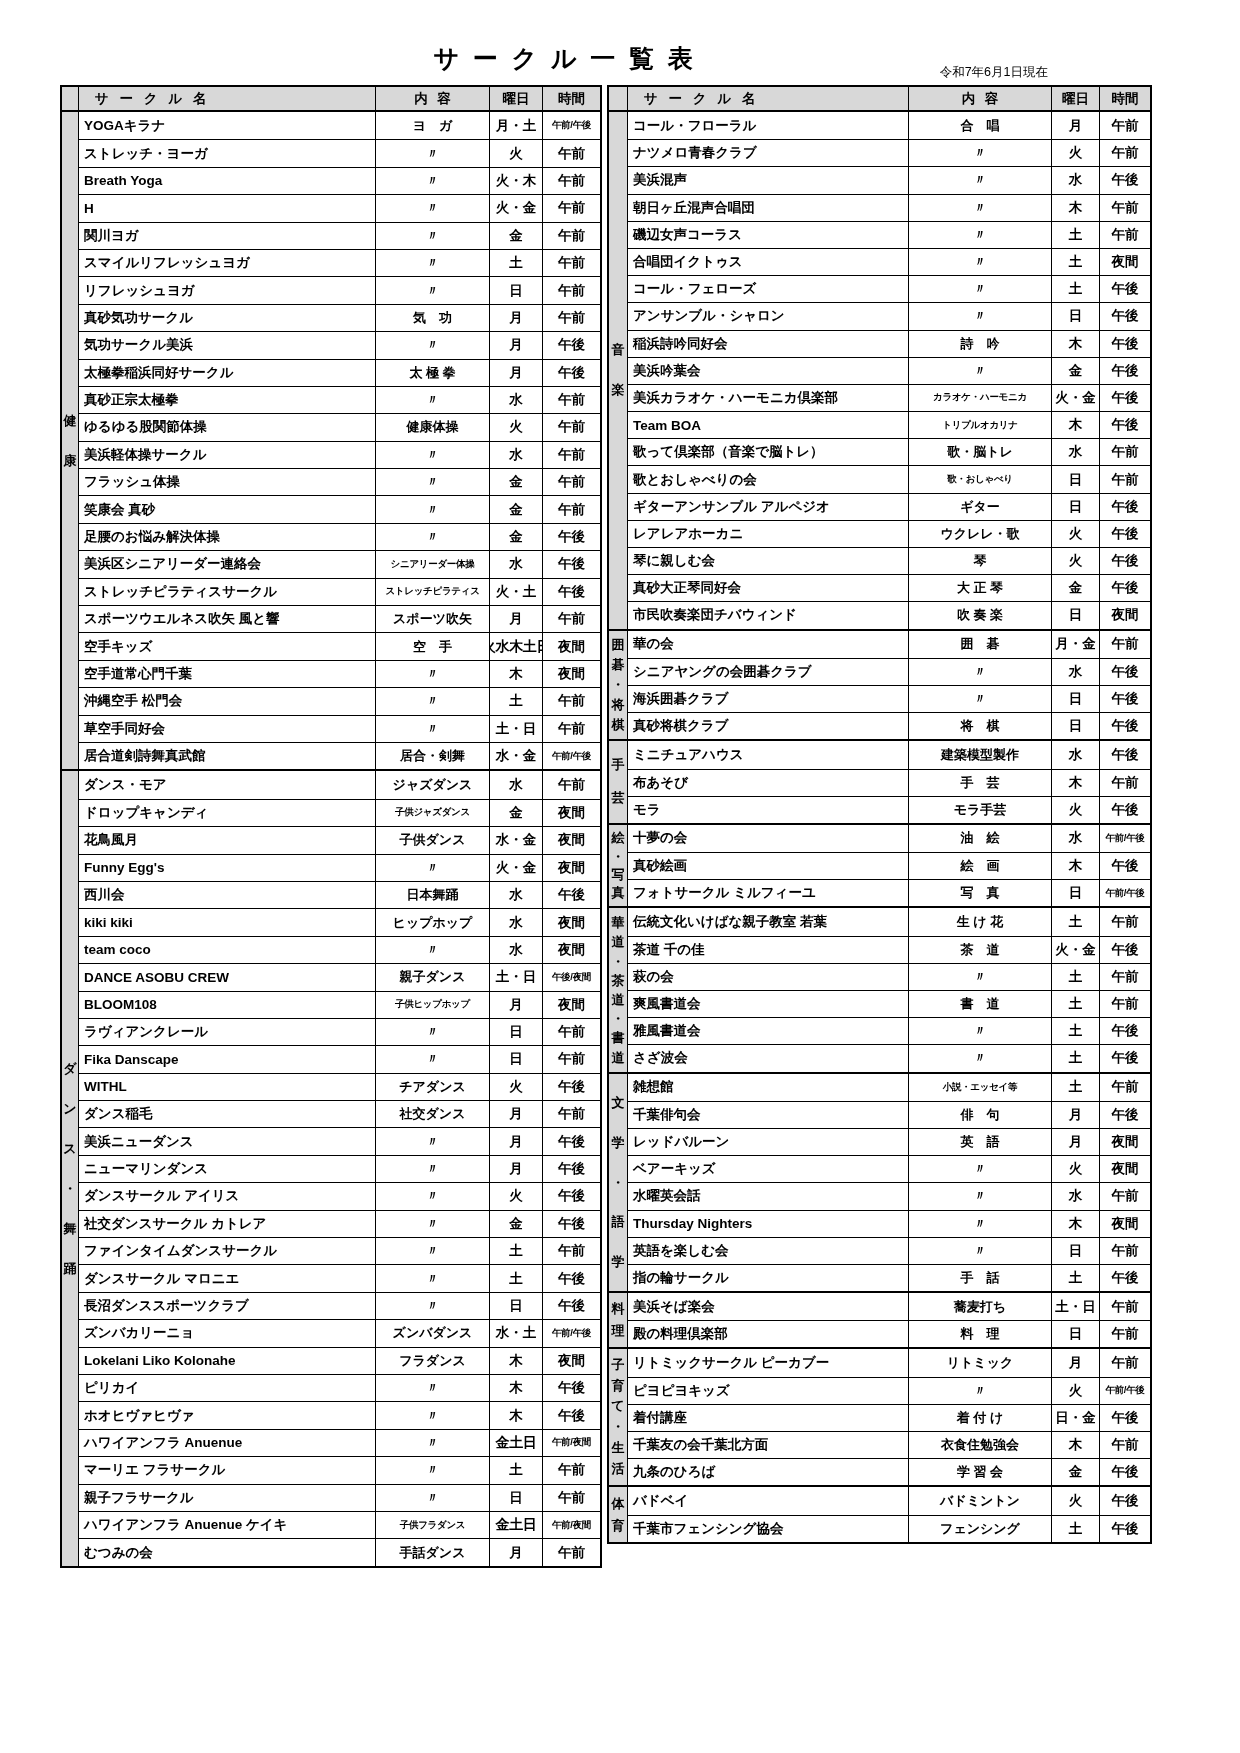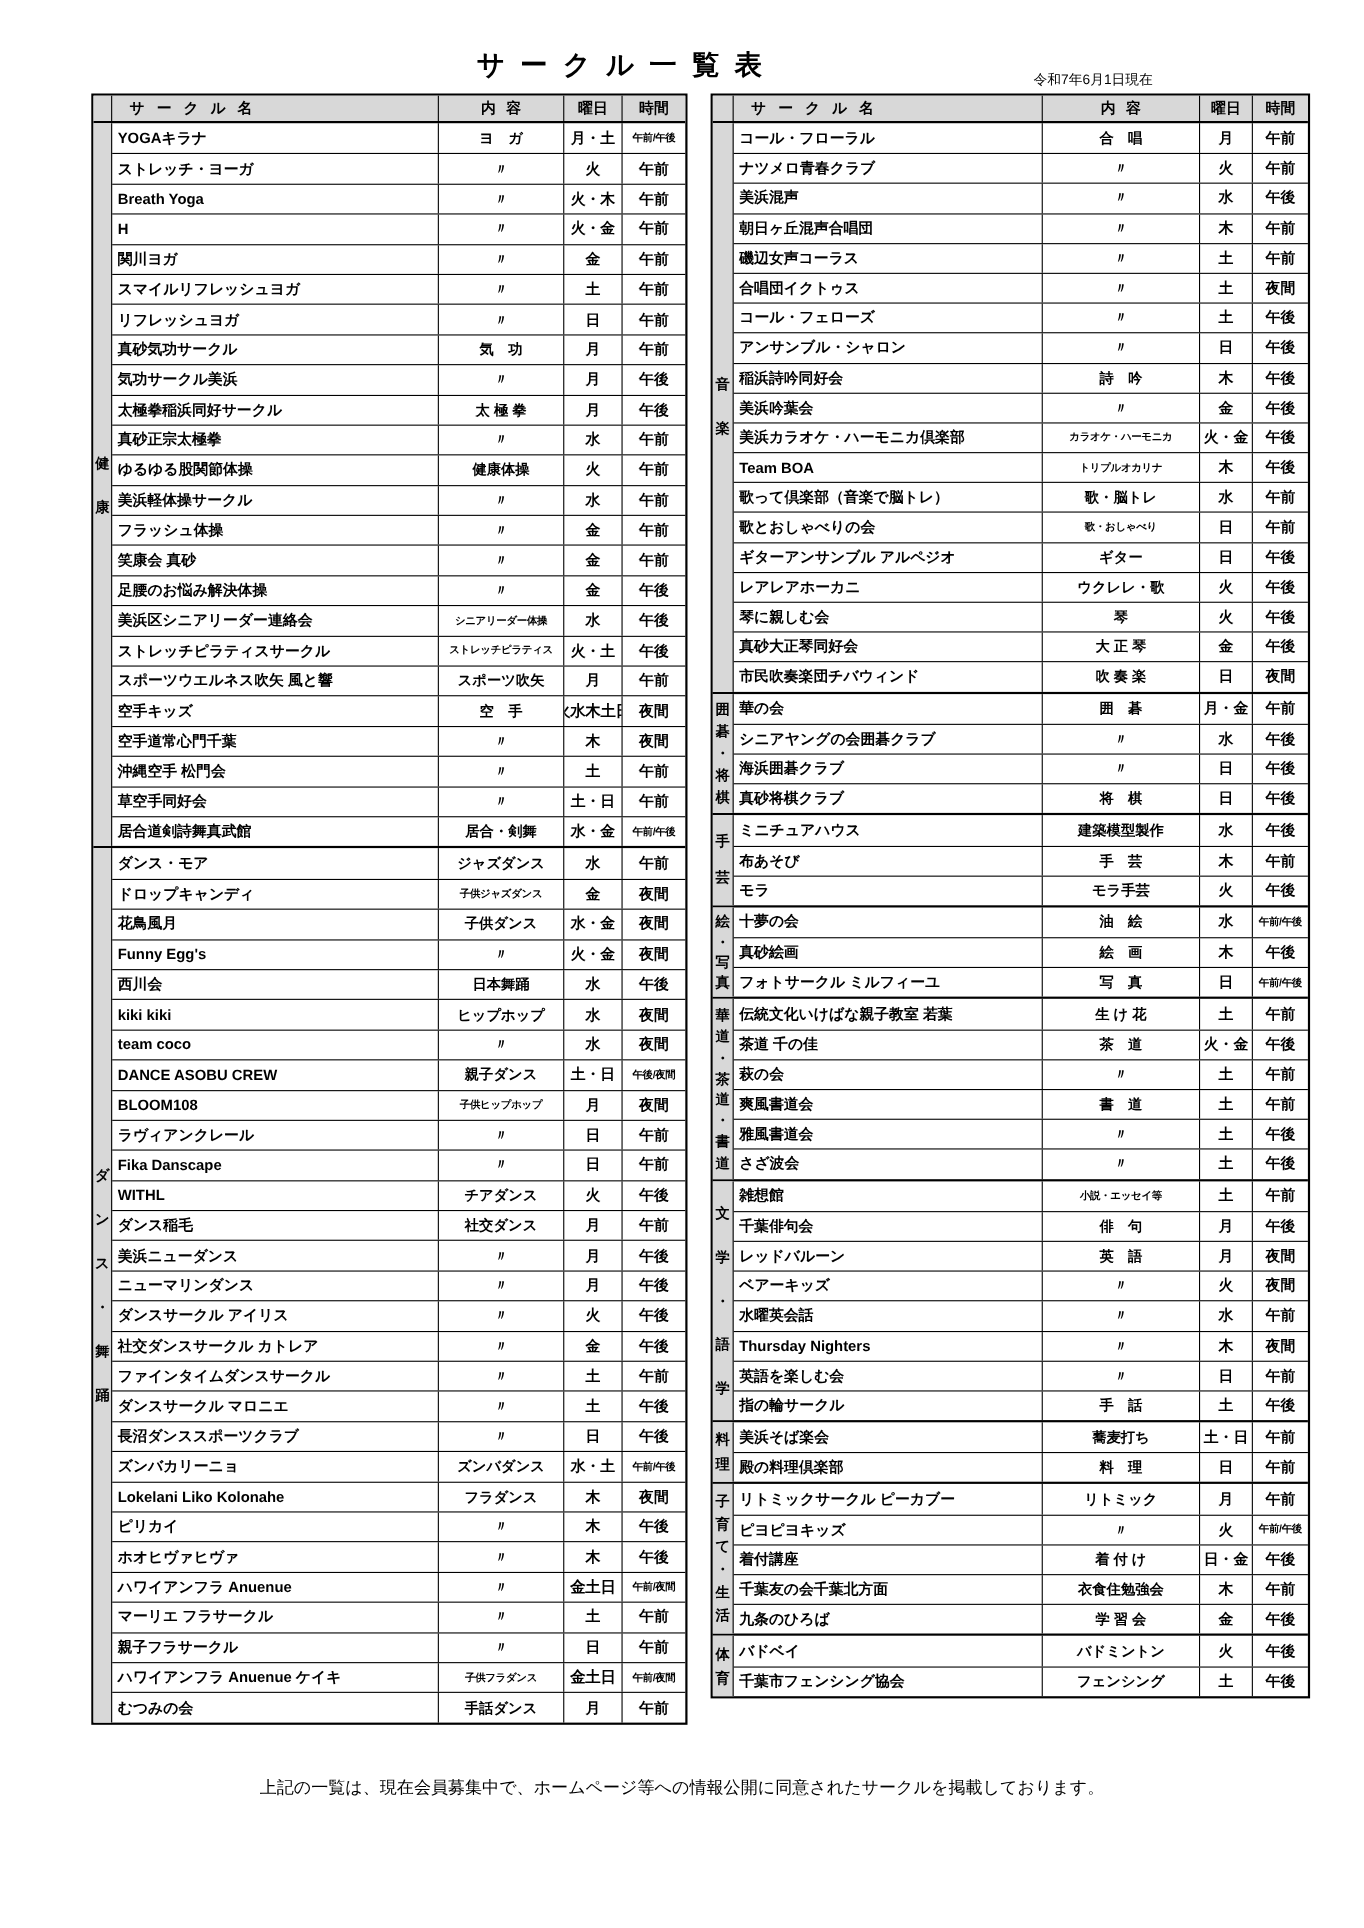--- a/index.html
+++ b/index.html
@@ -13,22 +13,22 @@
   .page-title {
     position: absolute; top: 42px; left: 0; width: 1140px;
     text-align: center; font-size: 25px; font-weight: 700;
     letter-spacing: 0.55em;
   }
   .date-note {
     position: absolute; top: 64px; right: 192px;
     font-size: 12.5px; font-weight: 400;
   }
   .tables {
-    position: absolute; top: 85px; left: 83px;
-    display: flex; gap: 21px; align-items: flex-start;
+    position: absolute; top: 85px; left: 60px;
+    display: flex; gap: 5px; align-items: flex-start;
   }
   .half { border: 2.5px solid #000; background: #fff; }
   .half.left  { width: 542px; --rh: 27.4px; }
   .half.right { width: 545px; --rh: 27.2px; }
 
   .header-row { display: flex; height: 25px; background: #d8d8d8; border-bottom: 2px solid #000; }
   .header-row .cell { font-size: 13.5px; font-weight: 700; }
   .h-name   { letter-spacing: 0.8em; text-indent: 0.8em; }
   .h-content{ letter-spacing: 0.7em; text-indent: 0.7em; }
 
@@ -834,14 +834,13 @@
             <div class="cell c-content">フェンシング</div>
             <div class="cell c-day">土</div>
             <div class="cell c-time">午後</div>
           </div>
         </div>
       </div>
     </div>
 </div>
 
 <div class="footer">
-  <div>上記の一覧は、現在会員募集中で、ホームページ等への情報公開に同意されたサークルを掲載しております。</div>
 </div>
 
 </body></html>

